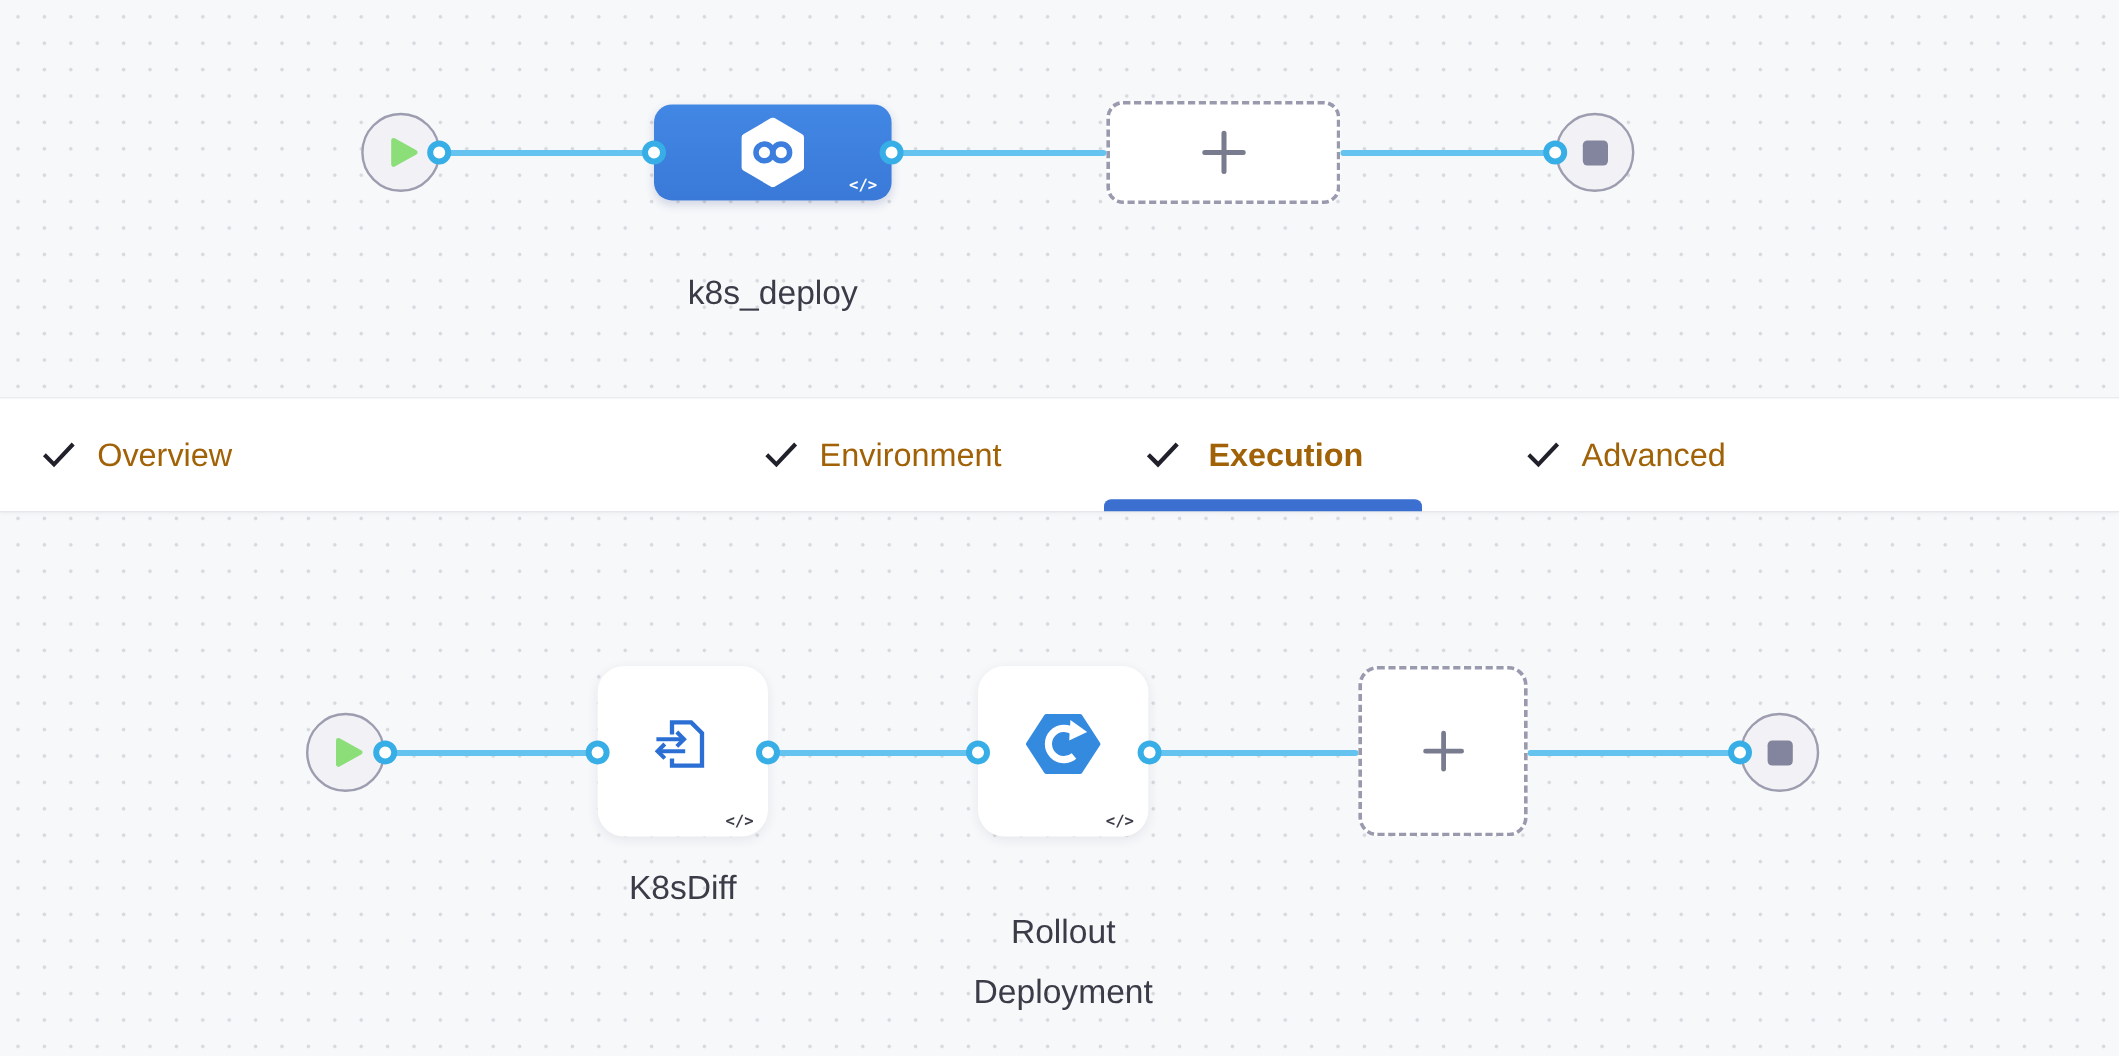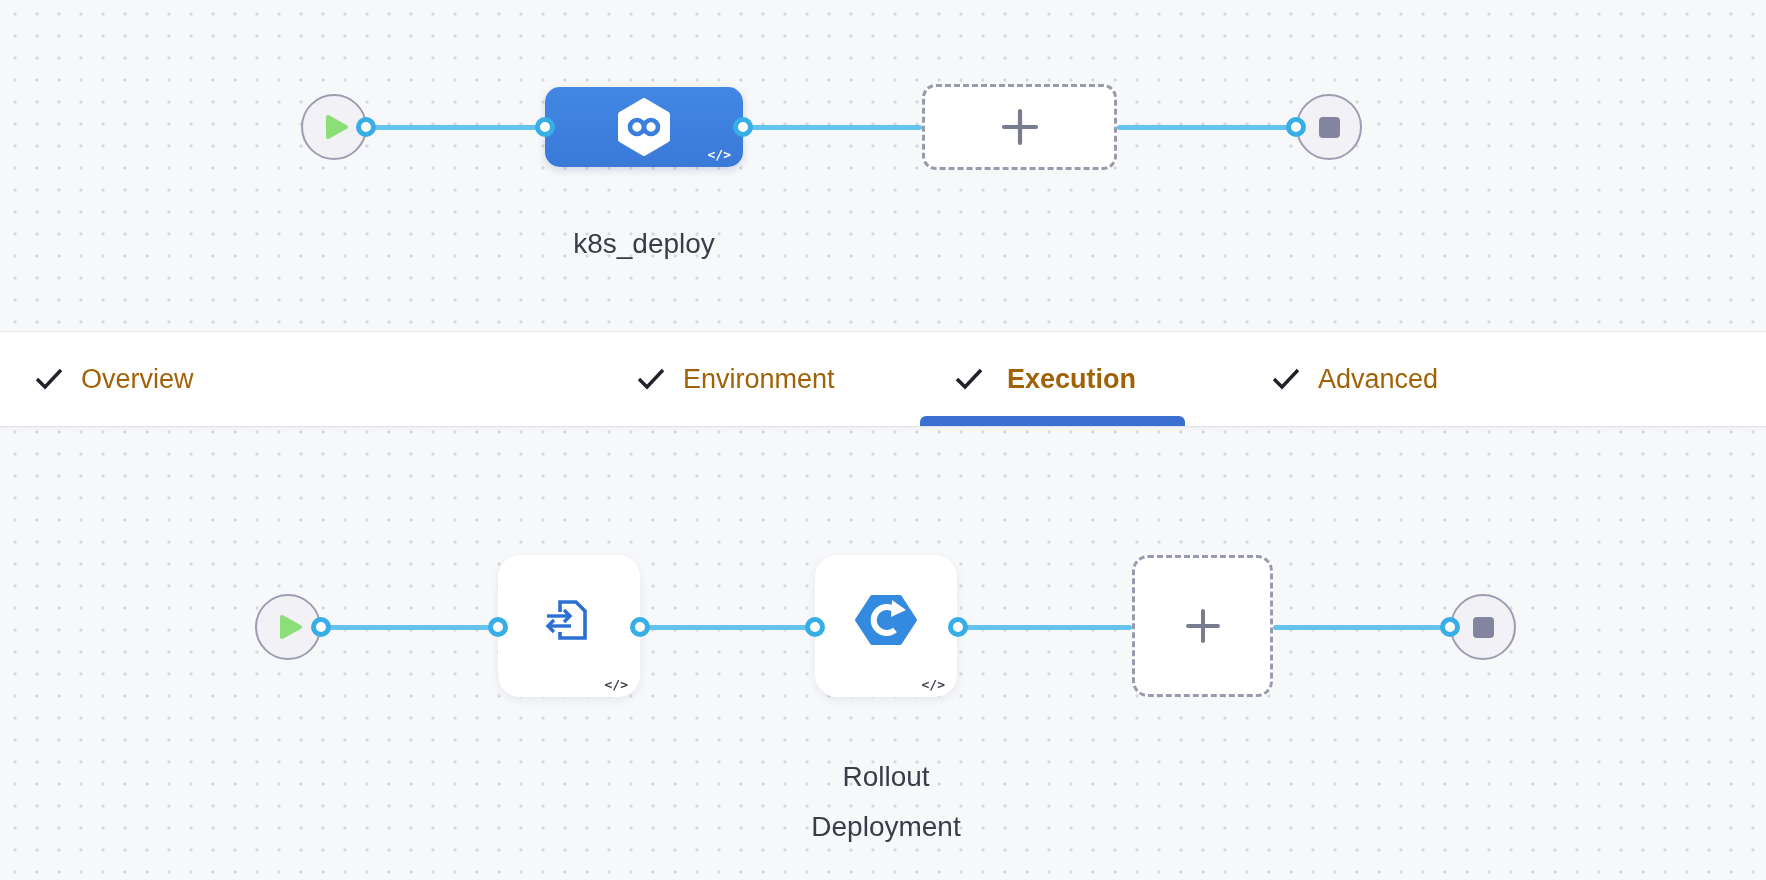--- a/index.html
+++ b/index.html
@@ -162,15 +162,16 @@
     <div class="stop-square"></div>
   </div>
 
   <div class="port" style="left:311px;top:617px;"></div>
   <div class="port" style="left:488px;top:617px;"></div>
   <div class="port" style="left:630px;top:617px;"></div>
   <div class="port" style="left:805px;top:617px;"></div>
   <div class="port" style="left:948px;top:617px;"></div>
   <div class="port" style="left:1440px;top:617px;"></div>
 
+  <div class="node-label" style="left:468px;top:724px;width:202px;">K8sDiff</div>
   <div class="node-label" style="left:786px;top:752px;width:200px;line-height:1.8;">Rollout Deployment</div>
 
 </div>
 
 </body></html>

